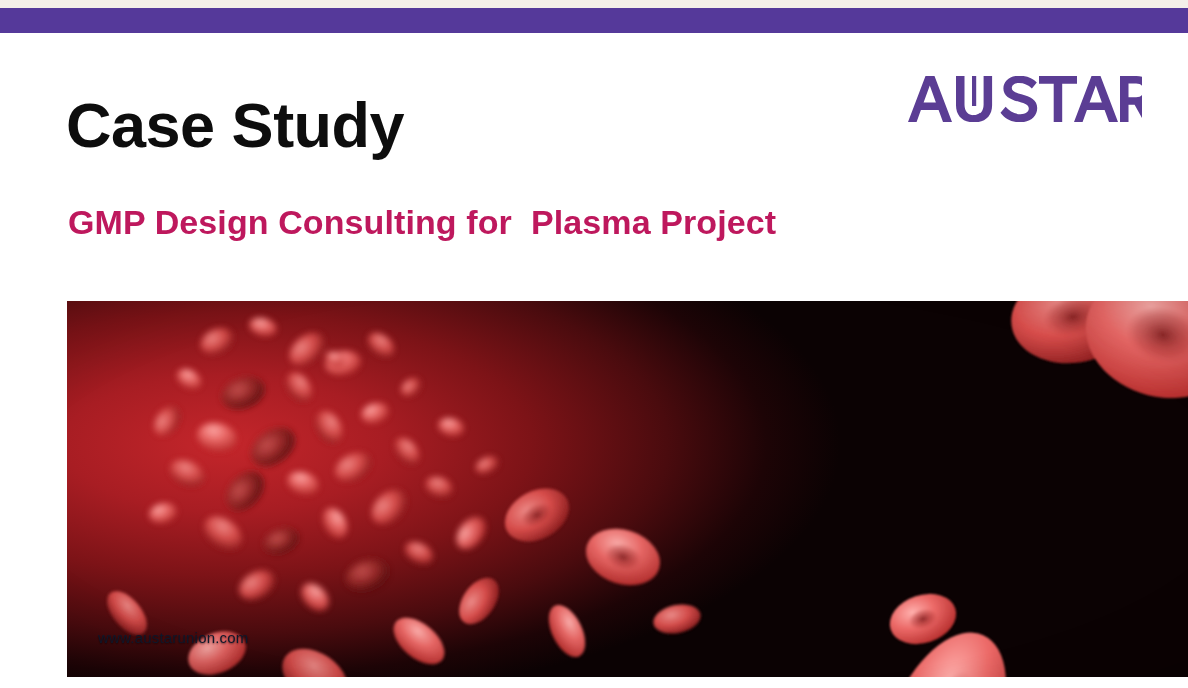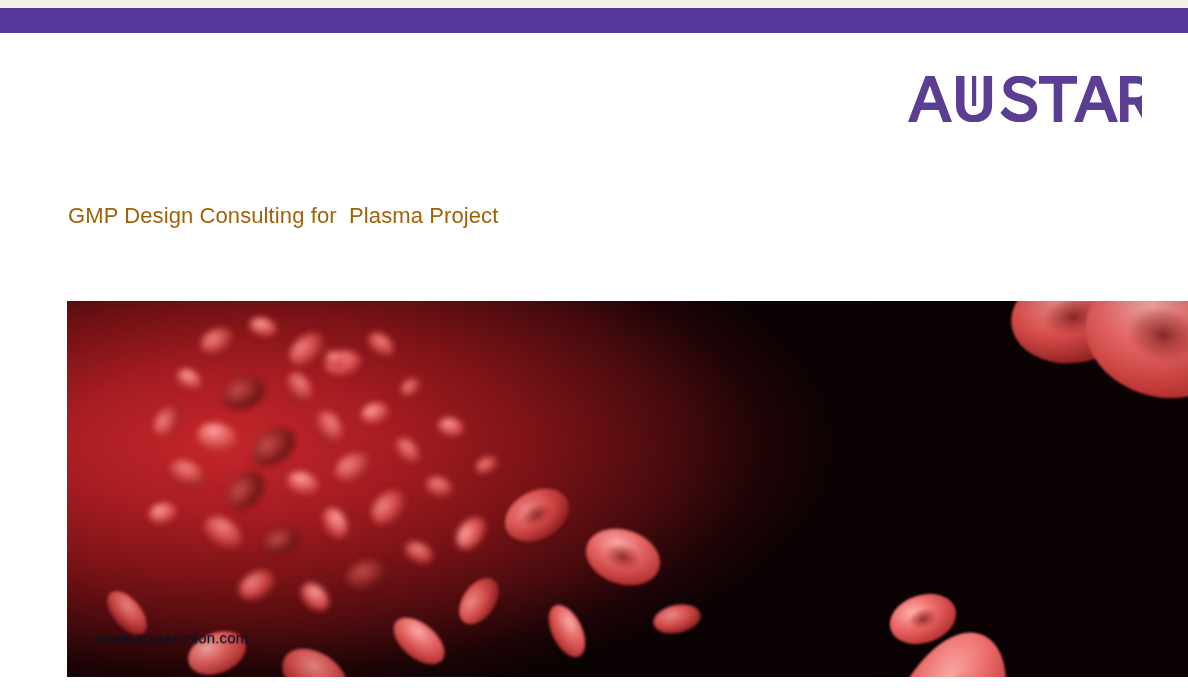--- a/index.html
+++ b/index.html
@@ -48,23 +48,23 @@
     font-weight: bold;
     color: #0d0d0d;
     letter-spacing: -0.5px;
     line-height: 1.05;
     white-space: pre;
   }
   .subtitle {
     position: absolute;
     left: 68px;
     top: 203px;
-    font-size: 22px;
-    font-weight: normal;
-    color: #a16207;
+    font-size: 34px;
+    font-weight: bold;
+    color: #be185d;
     letter-spacing: 0.1px;
     white-space: pre;
   }
 
   
   .logo {
     position: absolute;
     right: 46px;
     top: 76px;
     height: 46px;
@@ -114,20 +114,21 @@
   }
 </style>
 </head>
 <body>
 
 <div class="slide">
 
   <div class="top-strip"></div>
   <div class="top-bar"></div>
 
+  <div class="title">Case Study</div>
 
   <div class="subtitle">GMP Design Consulting for  Plasma Project</div>
 
   <div class="logo">
     <svg width="234" height="46" viewBox="0 0 234 46" aria-hidden="true">
       <g fill="#5B3D94">
 
         <path d="M0 46 L17.5 0 L26.5 0 L44 46 L35 46 L30.6 34 L12.9 34 L8.6 46 Z M15.6 26.6 L27.9 26.6 L21.8 9.6 Z"></path>
 
         <path d="M48 0 L56.5 0 L56.5 28.5 C56.5 35.6 60.3 39.2 65.6 39.2 C68.3 39.2 70.4 38.3 71.8 36.7 L71.8 45.1 C69.9 45.9 67.8 46.3 65.4 46.3 C55.1 46.3 48 40 48 29.2 Z"></path>

